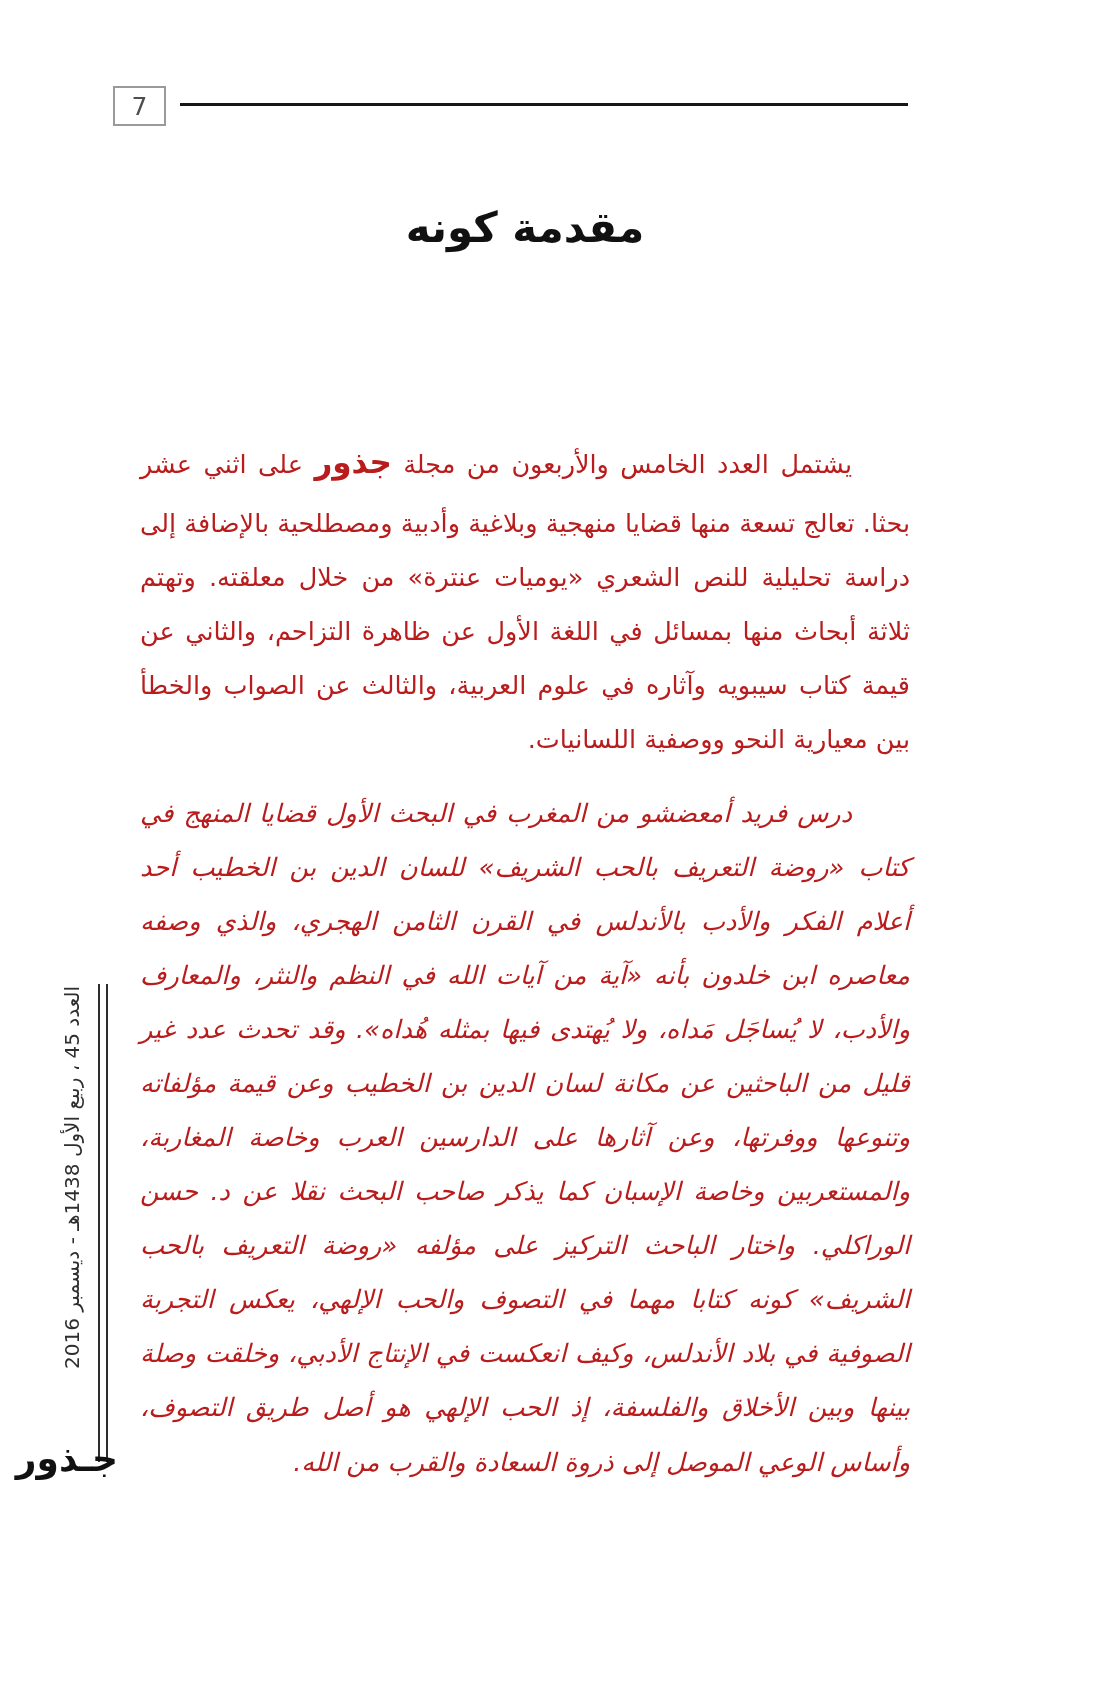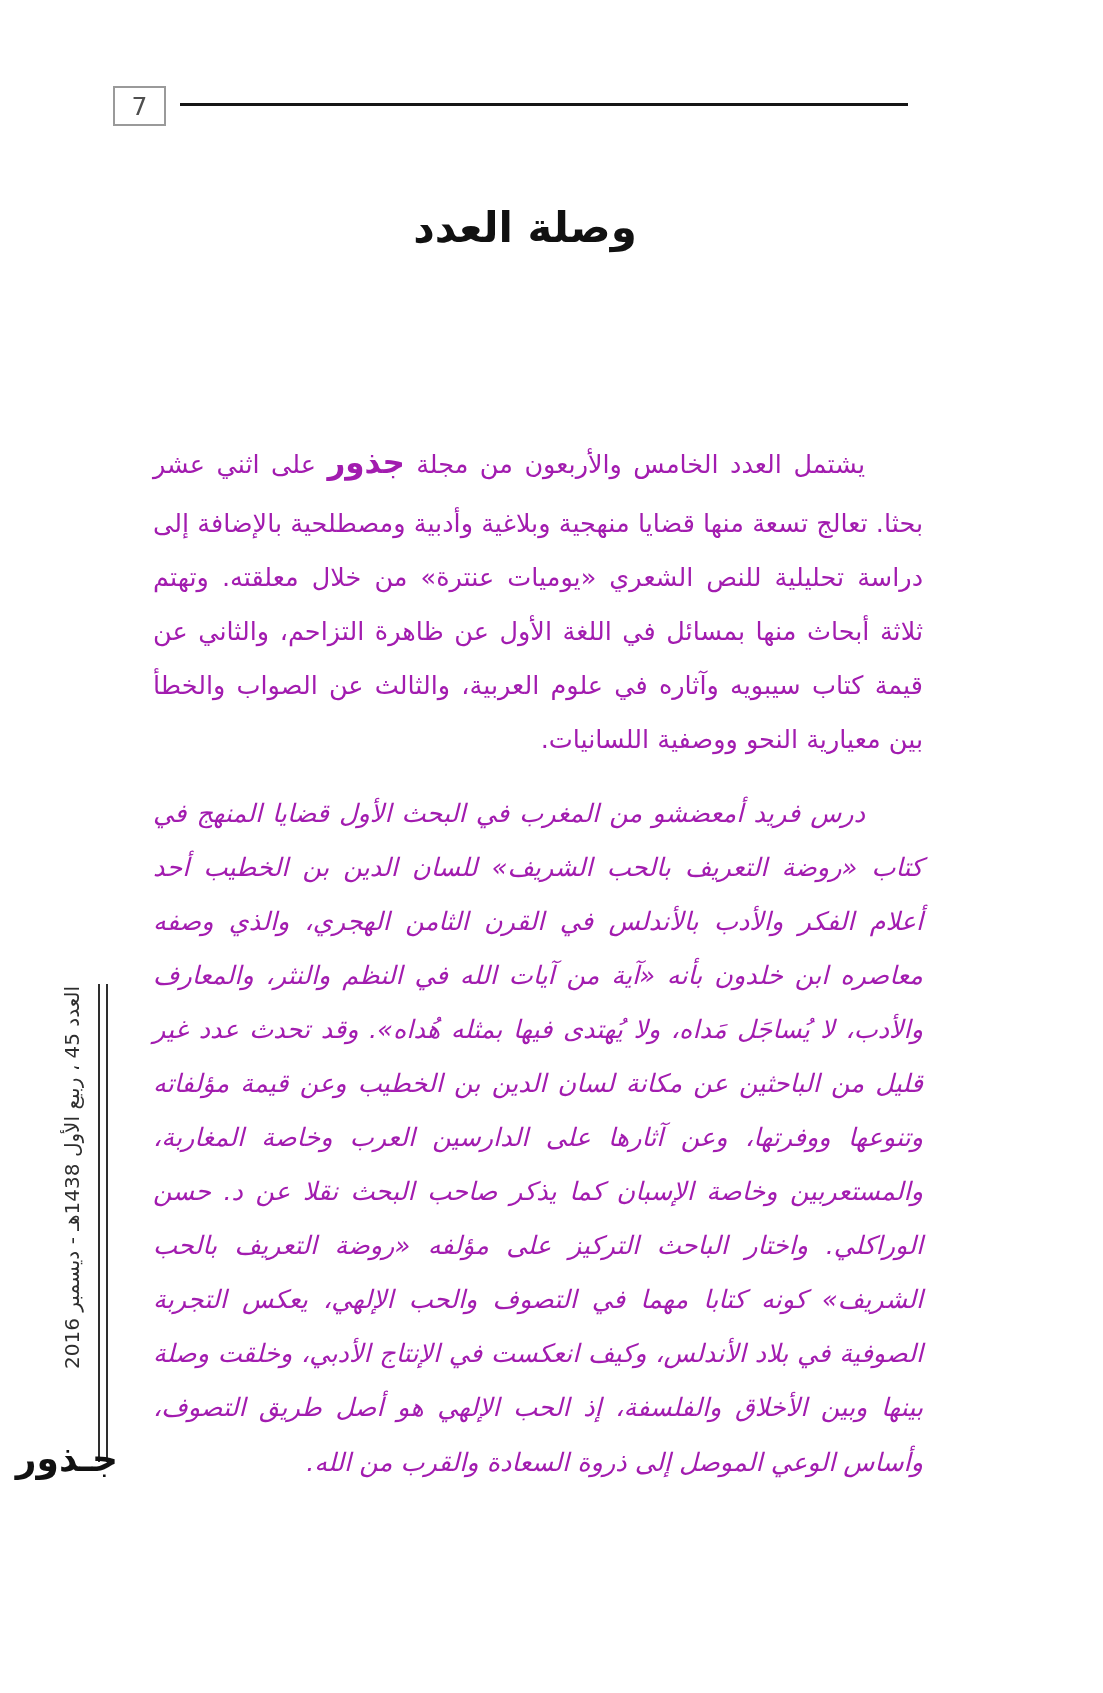--- a/index.html
+++ b/index.html
@@ -42,27 +42,27 @@
     text-align: center;
     direction: rtl;
     font-size: 42px;
     font-weight: 700;
     color: #111;
   }
 
   
   .body-text {
     position: absolute;
-    left: 153px; top: 430px;
+    left: 140px; top: 430px;
     width: 770px;
     direction: rtl;
     text-align: justify;
     font-size: 25.5px;
     line-height: 2.12;
-    color: #a21caf;
+    color: #b91c1c;
   }
   .body-text p { text-indent: 58px; }
   .body-text p + p { margin-top: 20px; font-style: italic; }
   .inline-journal-logo {
     font-weight: 700;
     font-size: 31px;
     letter-spacing: 0;
   }
 
   
@@ -100,21 +100,21 @@
 </head>
 <body>
 
 <div class="page">
 
   <div class="page-number-box">
     <span>7</span>
   </div>
   <div class="header-rule"></div>
 
-  <h1 class="page-title">وصلة العدد</h1>
+  <h1 class="page-title">مقدمة كونه</h1>
 
   <main class="body-text">
     <p><span>يشتمل العدد الخامس والأربعون من مجلة </span><span class="inline-journal-logo">جذور</span><span> على اثني عشر بحثا. تعالج تسعة منها قضايا منهجية وبلاغية وأدبية ومصطلحية بالإضافة إلى دراسة تحليلية للنص الشعري «يوميات عنترة» من خلال معلقته. وتهتم ثلاثة أبحاث منها بمسائل في اللغة الأول عن ظاهرة التزاحم، والثاني عن قيمة كتاب سيبويه وآثاره في علوم العربية، والثالث عن الصواب والخطأ بين معيارية النحو ووصفية اللسانيات.</span></p>
     <p>درس فريد أمعضشو من المغرب في البحث الأول قضايا المنهج في كتاب «روضة التعريف بالحب الشريف» للسان الدين بن الخطيب أحد أعلام الفكر والأدب بالأندلس في القرن الثامن الهجري، والذي وصفه معاصره ابن خلدون بأنه «آية من آيات الله في النظم والنثر، والمعارف والأدب، لا يُساجَل مَداه، ولا يُهتدى فيها بمثله هُداه». وقد تحدث عدد غير قليل من الباحثين عن مكانة لسان الدين بن الخطيب وعن قيمة مؤلفاته وتنوعها ووفرتها، وعن آثارها على الدارسين العرب وخاصة المغاربة، والمستعربين وخاصة الإسبان كما يذكر صاحب البحث نقلا عن د. حسن الوراكلي. واختار الباحث التركيز على مؤلفه «روضة التعريف بالحب الشريف» كونه كتابا مهما في التصوف والحب الإلهي، يعكس التجربة الصوفية في بلاد الأندلس، وكيف انعكست في الإنتاج الأدبي، وخلقت وصلة بينها وبين الأخلاق والفلسفة، إذ الحب الإلهي هو أصل طريق التصوف، وأساس الوعي الموصل إلى ذروة السعادة والقرب من الله.</p>
   </main>
 
   <div class="sidebar-issue-info">العدد 45 ، ربيع الأول 1438هـ - ديسمبر 2016</div>
   <div class="sidebar-double-rule"></div>
 
   <div class="footer-journal-logo">جـذور</div>

